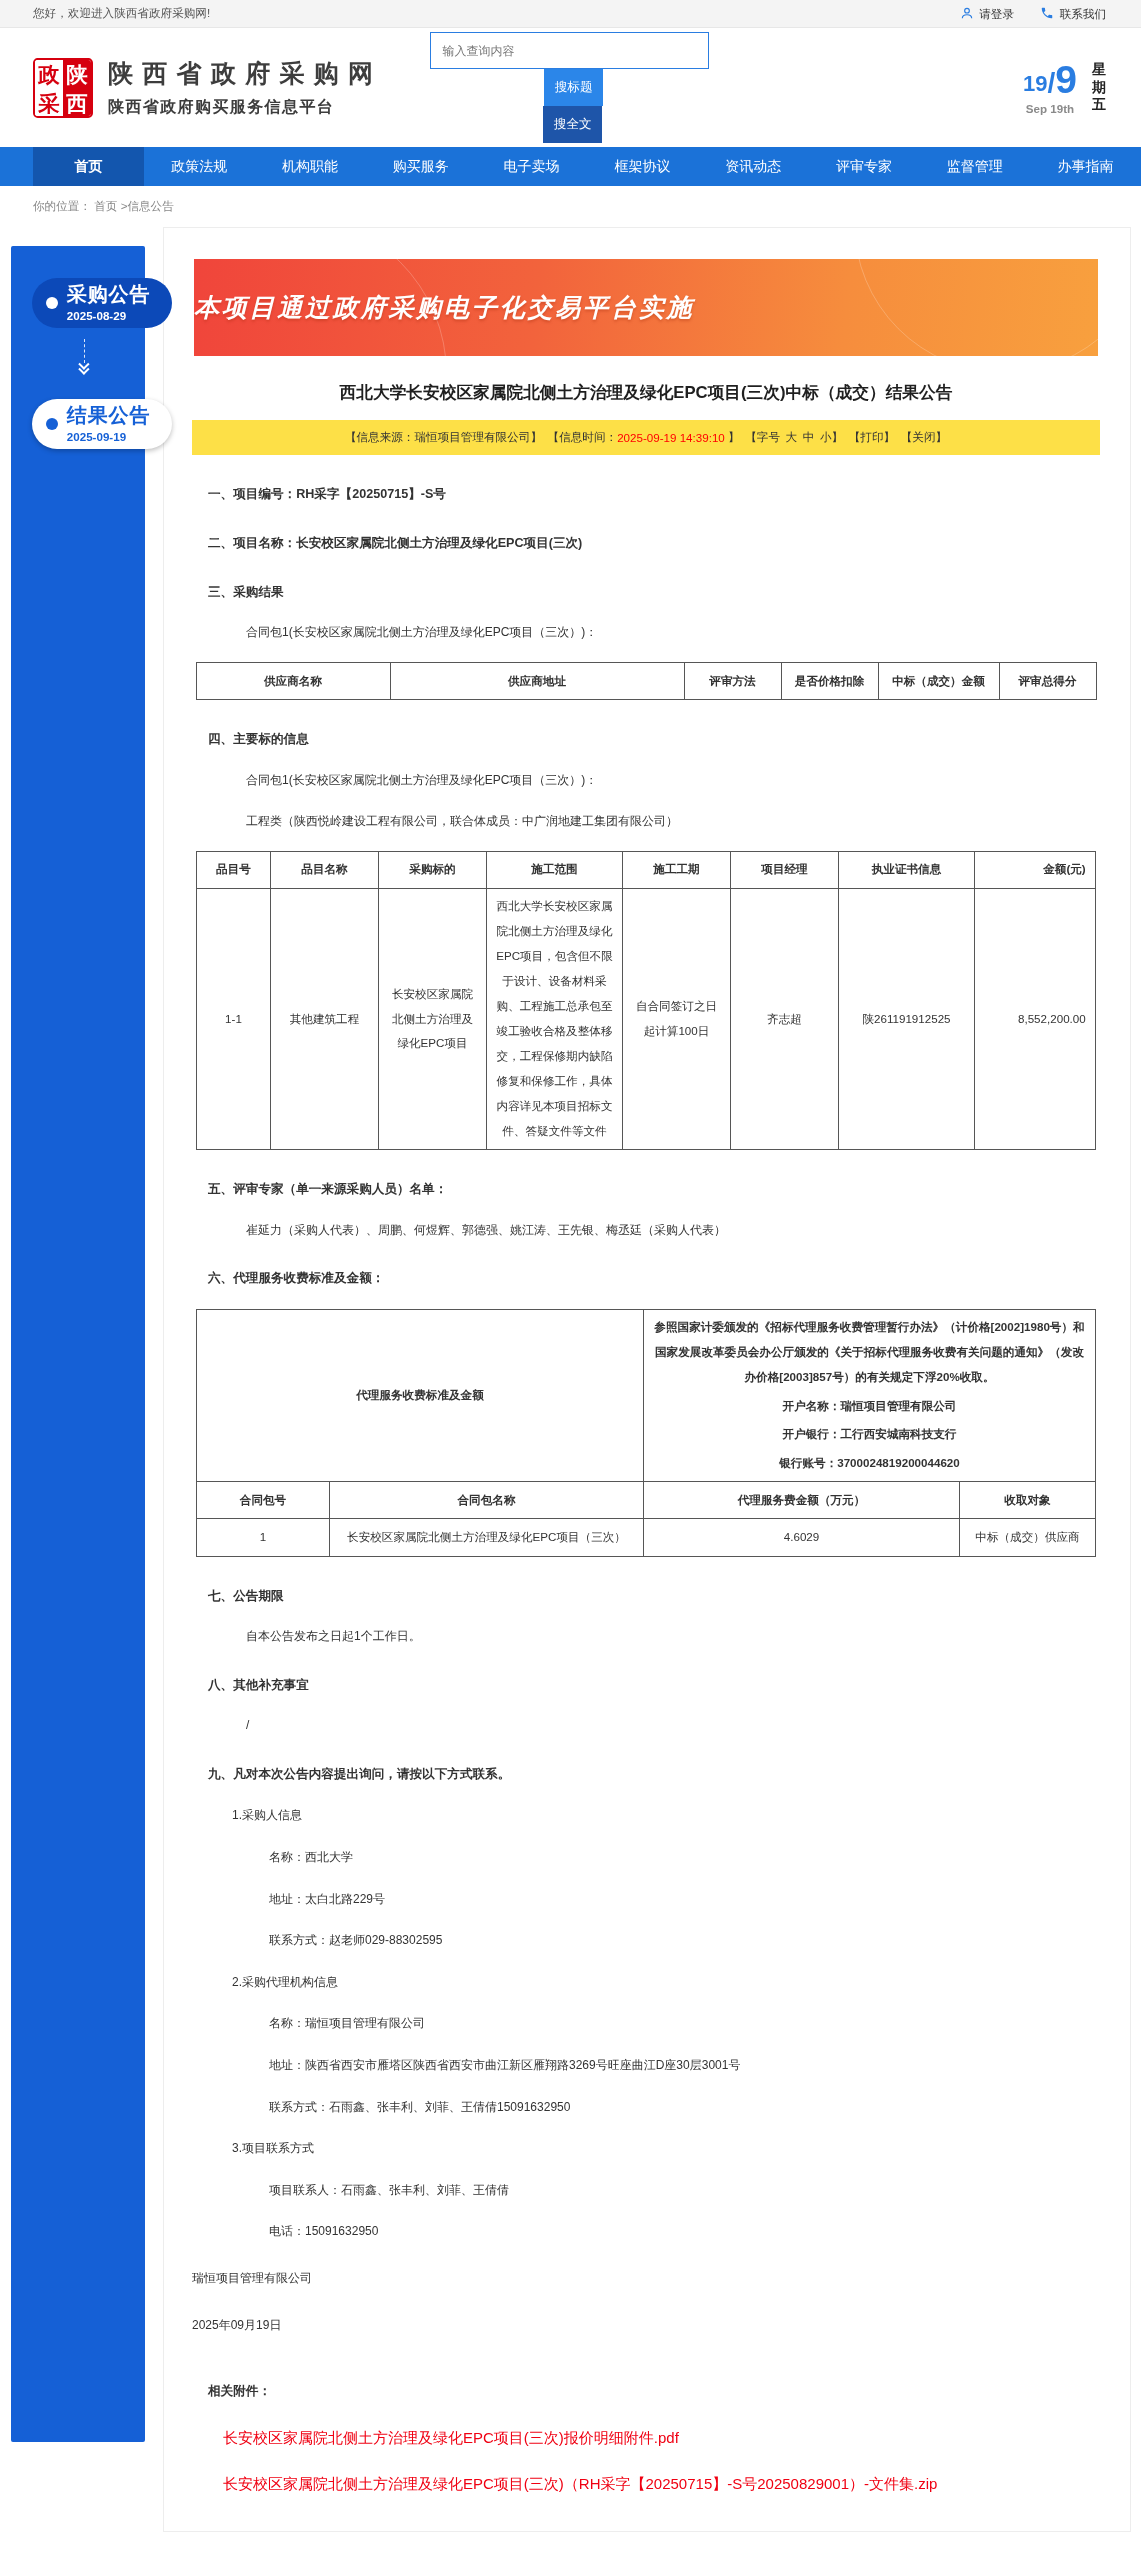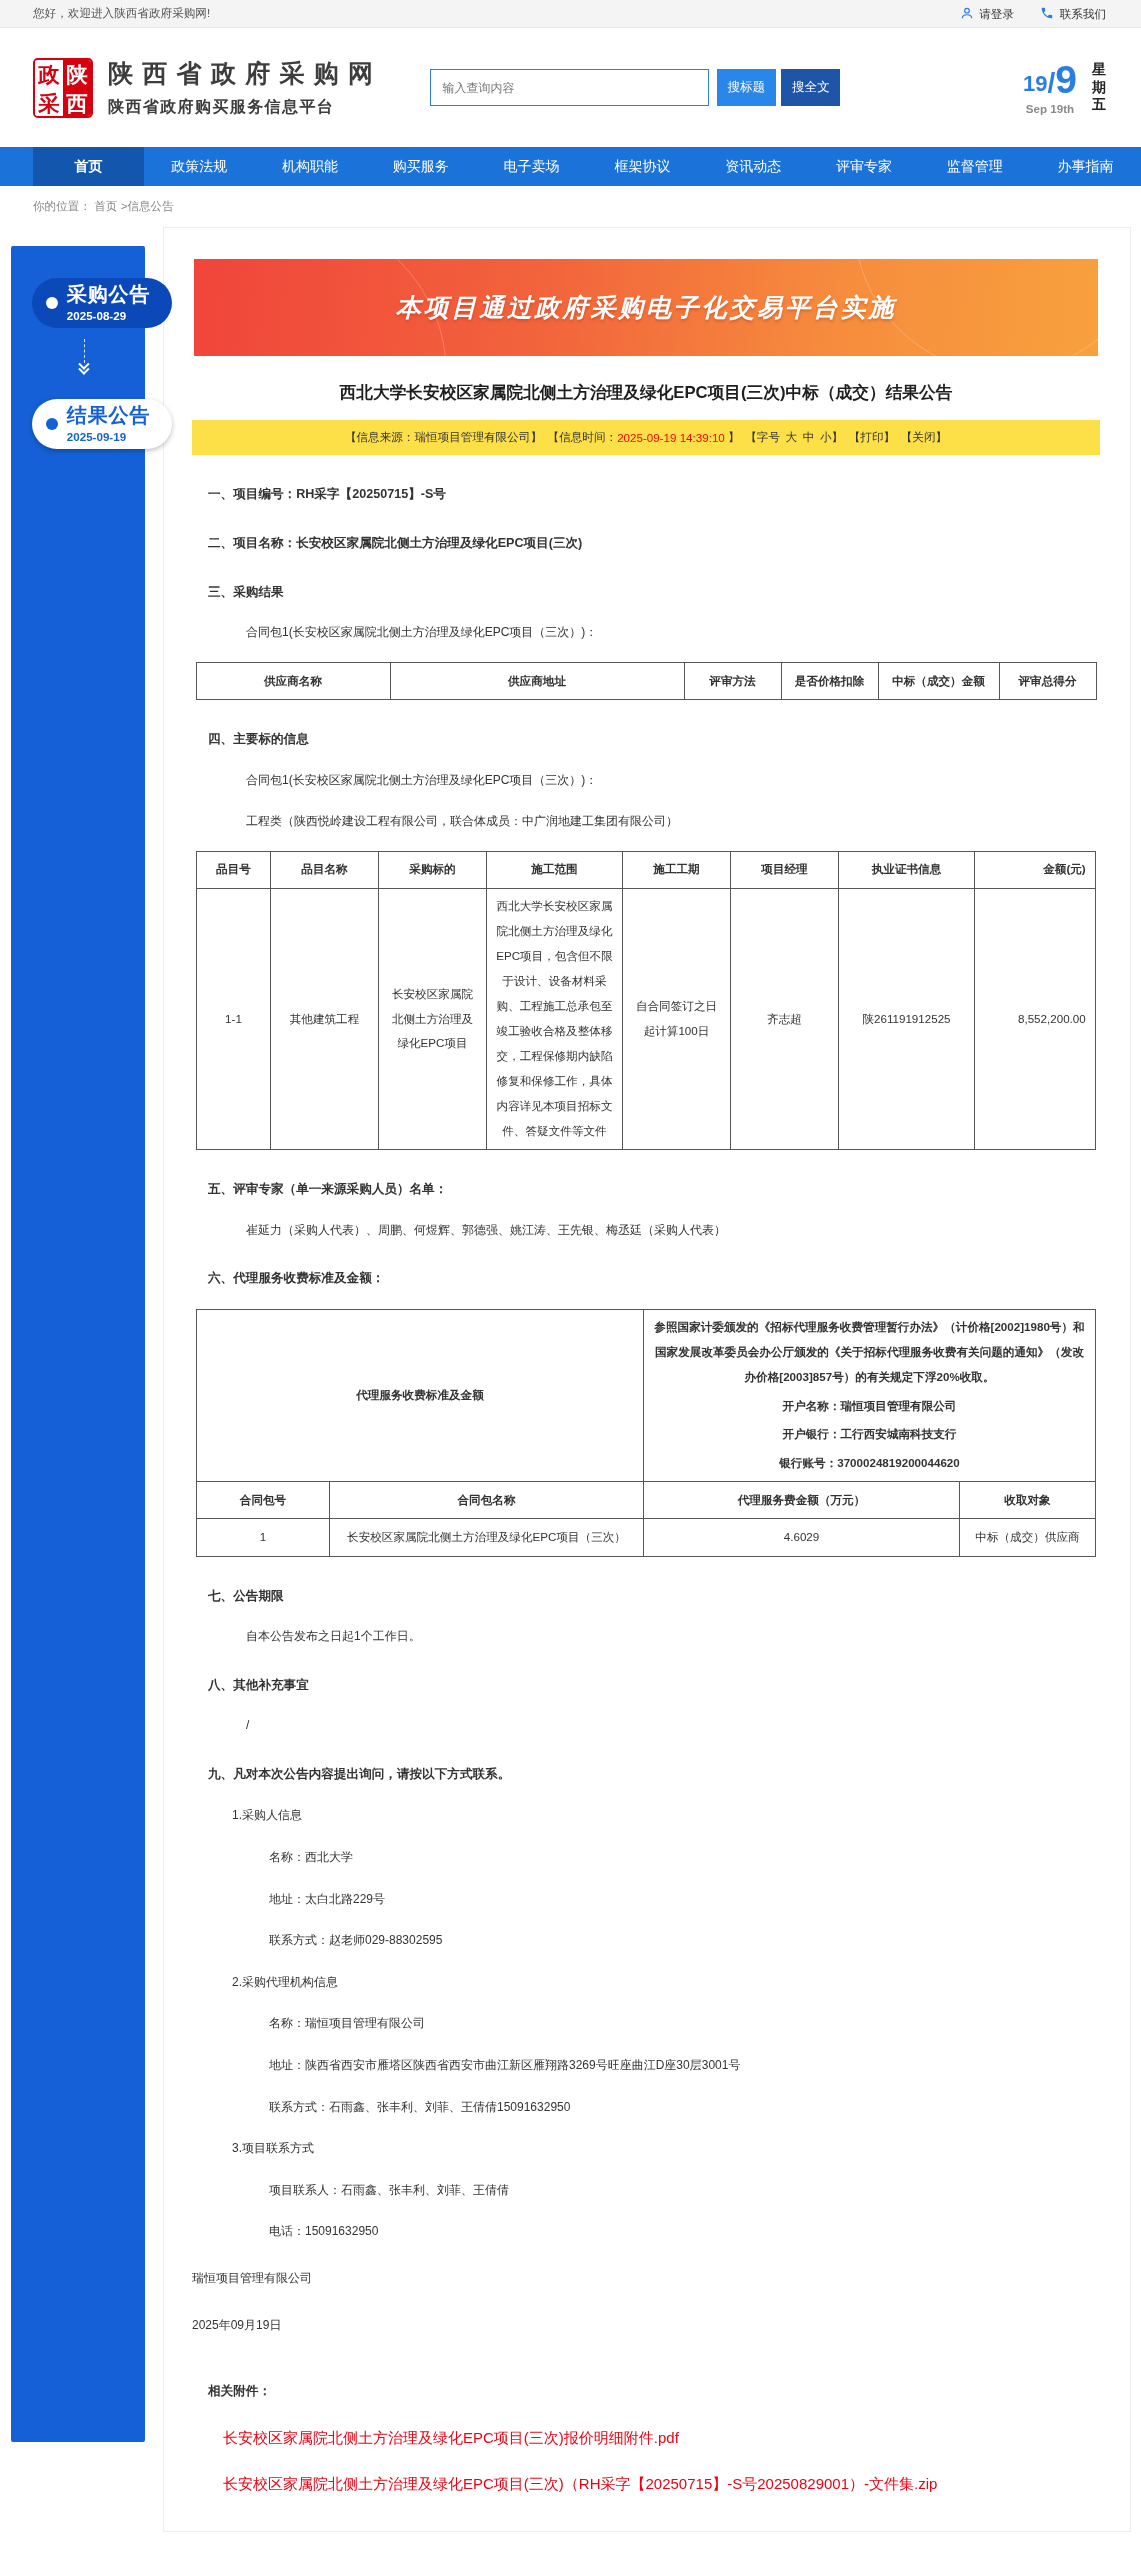--- a/index.html
+++ b/index.html
@@ -17,21 +17,21 @@
   .header { height:119px; display:flex; align-items:center; padding:0 35px 0 33px; background:#fff; }
   .logo { width:60px; height:60px; border:2.8px solid #d6000f; border-radius:4.7px; overflow:hidden;
     display:grid; grid-template-columns:1fr 1fr; grid-template-rows:1fr 1fr; cursor:pointer; flex:none; }
   .logo span { display:flex; align-items:center; justify-content:center;
     font-family:"DejaVu Serif","Liberation Serif",serif; font-weight:bold; font-size:21.4px; }
   .cell-white { background:#fff; color:#d6000f; }
   .cell-red { background:#d6000f; color:#fff; }
   .titles { margin-left:15px; }
   .site-title { font-size:25px; font-weight:bold; color:#3d3d3d; letter-spacing:9.3px; white-space:nowrap; }
   .site-sub { font-size:16px; font-weight:bold; color:#3d3d3d; margin-top:6.5px; letter-spacing:1.4px; }
-  .search { display:flex; align-items:center; margin-left:48px; }
+  .search { display:flex; align-items:center; margin-left:48px;flex-direction:column; }
   .search-input { width:279px; height:37px; border:1.9px solid #2a7de1; padding:0 11px;
     font-size:12px; color:#333; outline:none; font-family:inherit; }
   .btn-search { height:37px; width:59px; border:none; color:#fff; font-size:12.6px;
     cursor:pointer; font-family:inherit; }
   .btn-title { background:#2b86e9; margin-left:7.4px; }
   .btn-full { background:#1e55a9; margin-left:5.6px; }
   .datebox { margin-left:auto; display:flex; align-items:center; gap:15px; }
   .date-num-wrap { text-align:center; }
   .date-num { color:#2a7de1; font-weight:bold; line-height:1; display:flex; align-items:flex-end; justify-content:center; }
   .d-day { font-size:22px; padding-bottom:3.7px; }
@@ -64,21 +64,21 @@
   .rail-step2 .rail-title, .rail-step2 .rail-date { color:#1560d6; }
   .rail-arrow { position:absolute; top:93px; left:61px; width:24px; text-align:center; }
   .dash-line { width:0; height:24px; border-left:1.9px dashed rgba(255,255,255,.85); margin:0 auto; }
   .chev { width:8.4px; height:8.4px; border-left:2.8px solid #fff; border-bottom:2.8px solid #fff;
     transform:rotate(-45deg); margin:-2.8px auto 0; }
   
   .main { margin-left:152px; width:968px; min-height:2196px; background:#fff;
     border:0.9px solid #ededed; padding:20.5px 30px 37px 28px; }
   .banner { height:97px; margin:11px 1.9px 0 1.9px; position:relative; overflow:hidden;
     background:linear-gradient(96deg,#f0453b 0%,#f2633c 38%,#f68d3d 72%,#f8a03e 100%);
-    display:flex; align-items:center; justify-content:center; }
+    display:flex; align-items:center; justify-content:flex-start; }
   .banner::before { content:""; position:absolute; left:-65px; bottom:-177px; width:316px; height:316px;
     border:1.9px solid rgba(255,255,255,.22); border-radius:50%; }
   .banner::after { content:""; position:absolute; right:-56px; top:-186px; width:298px; height:298px;
     border:1.9px solid rgba(255,255,255,.22); border-radius:50%; }
   .banner-text { color:#fff; font-size:25px; font-weight:bold; font-style:italic;
     letter-spacing:2.8px; text-shadow:0 1.9px 2.8px rgba(160,40,10,.35); z-index:1; }
   .notice-title { text-align:center; font-size:16.7px; font-weight:bold; color:#1f1f1f;
     margin:24px 28px 0; line-height:1.5; }
   .meta-bar { background:#fde047; height:35px; margin-top:15px; display:flex;
     align-items:center; justify-content:center; font-size:11.6px; color:#333; }

